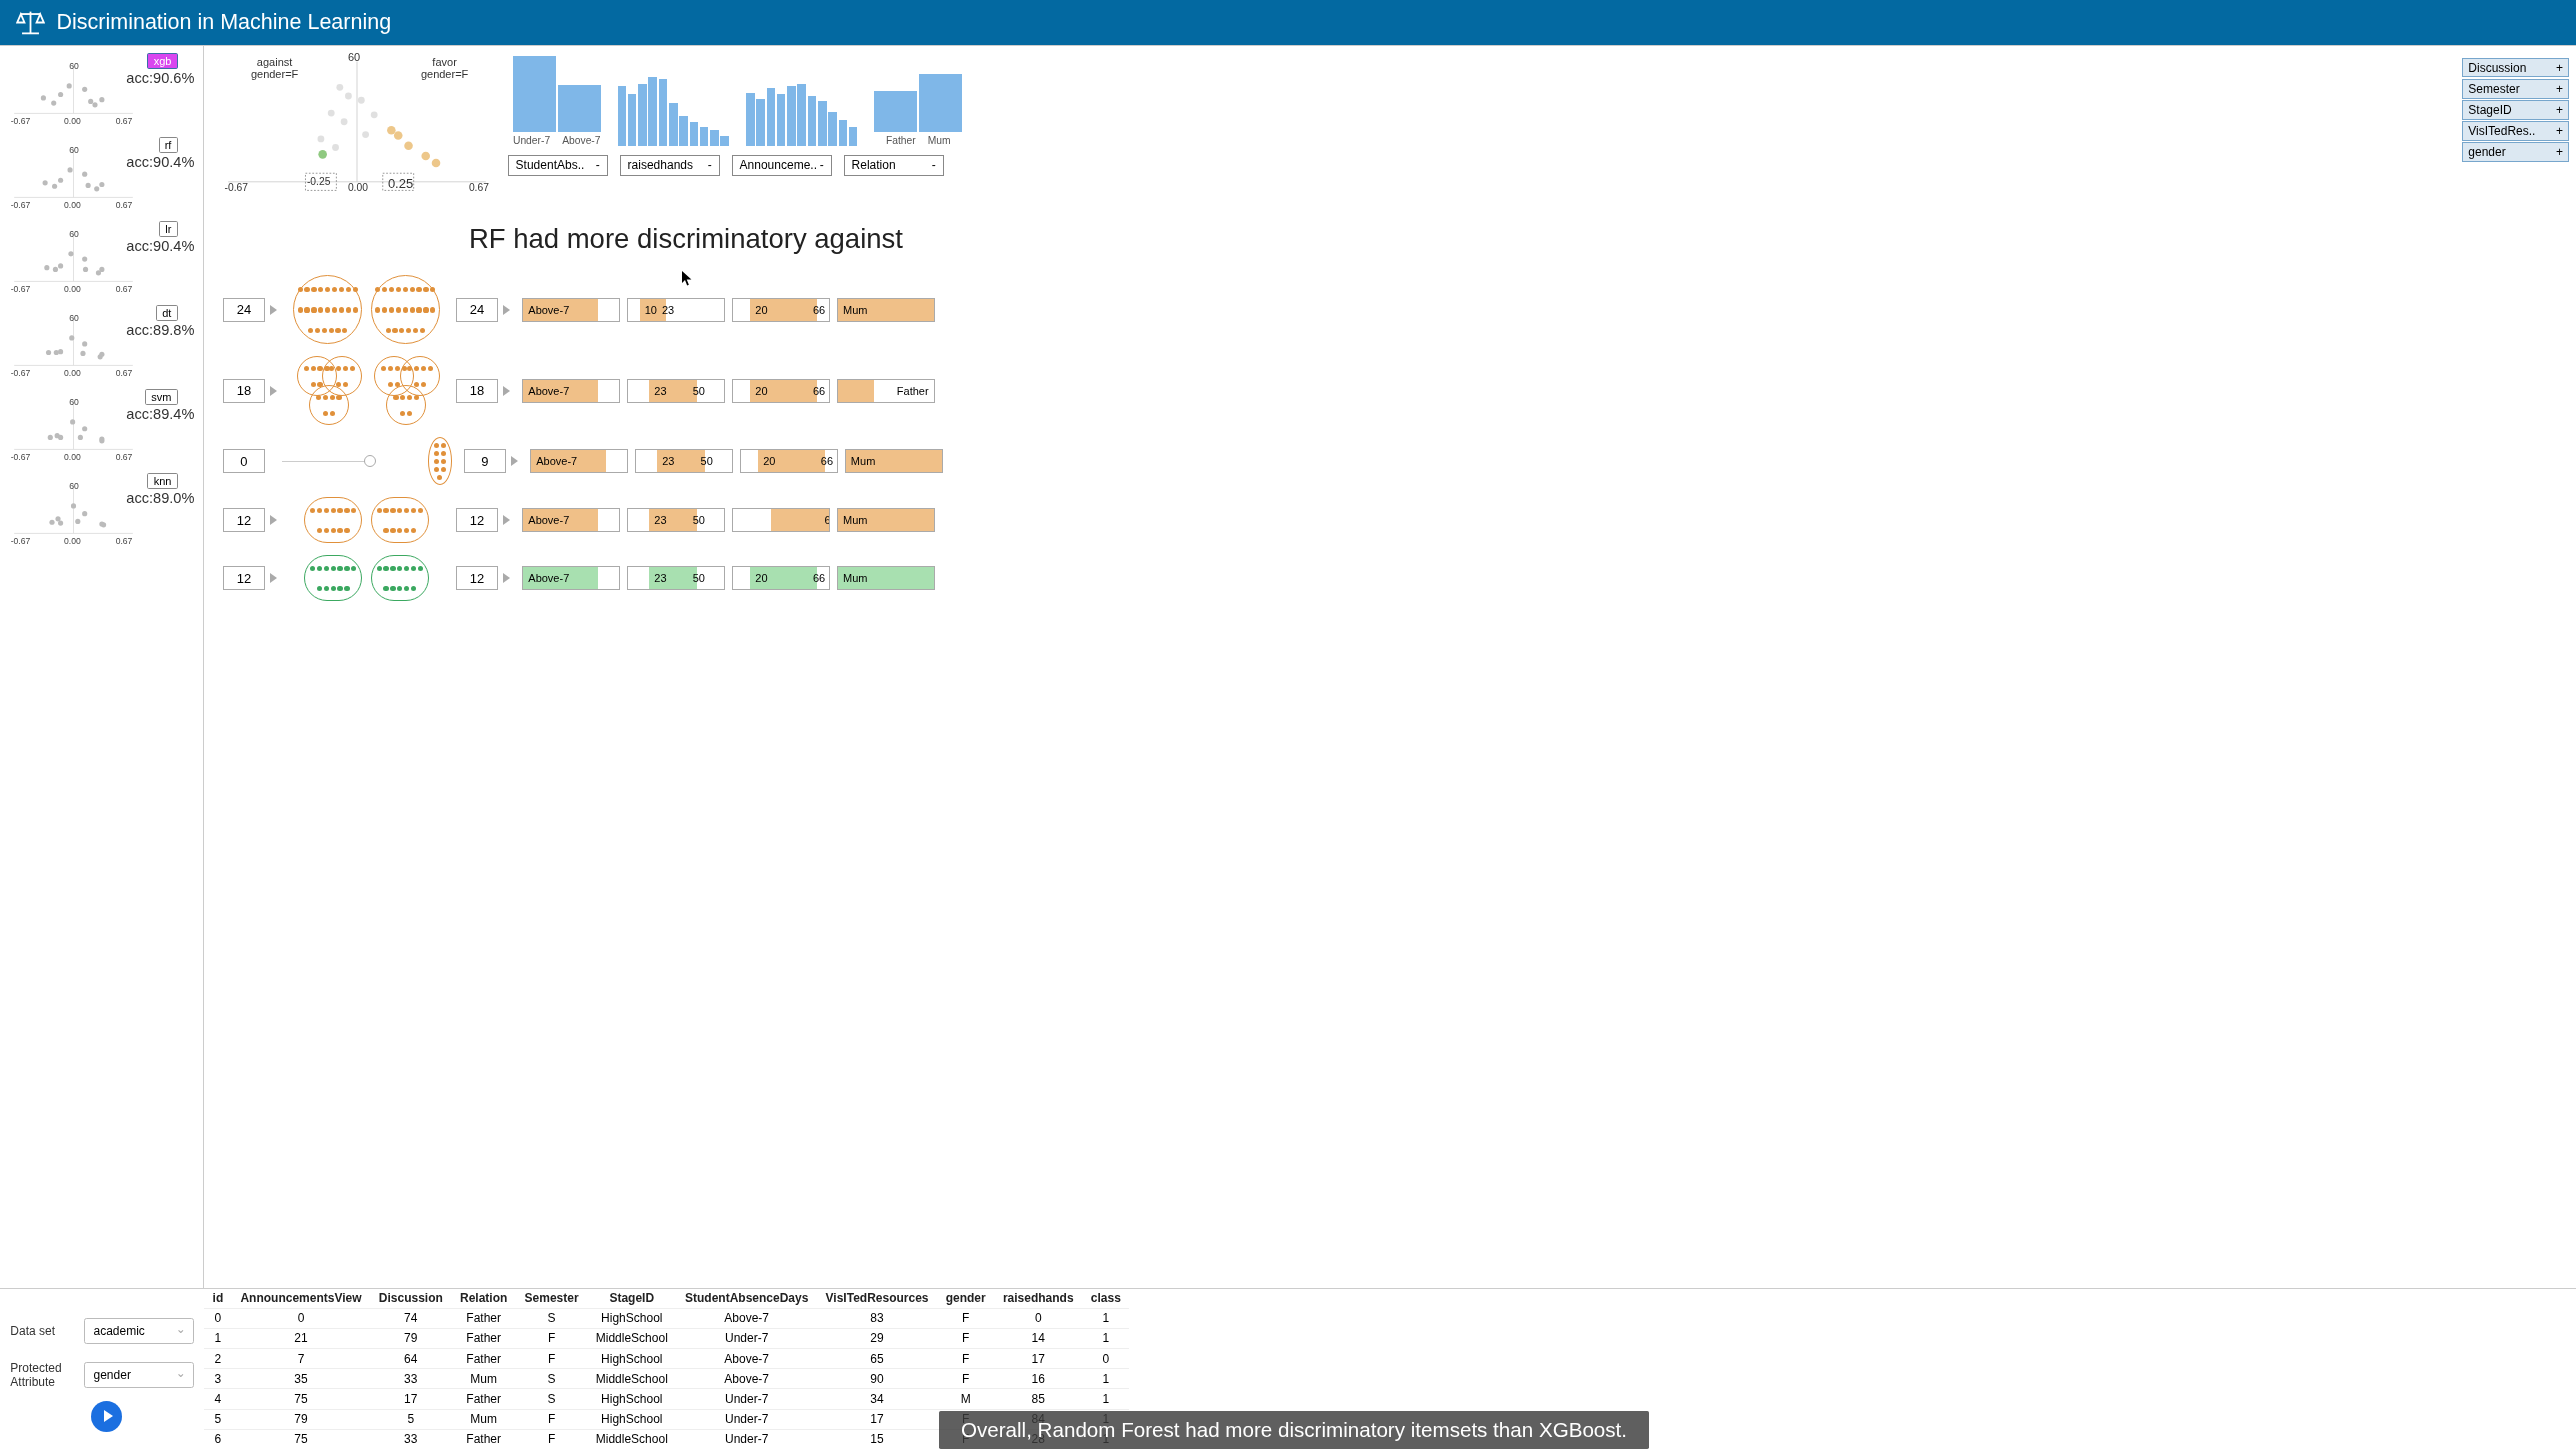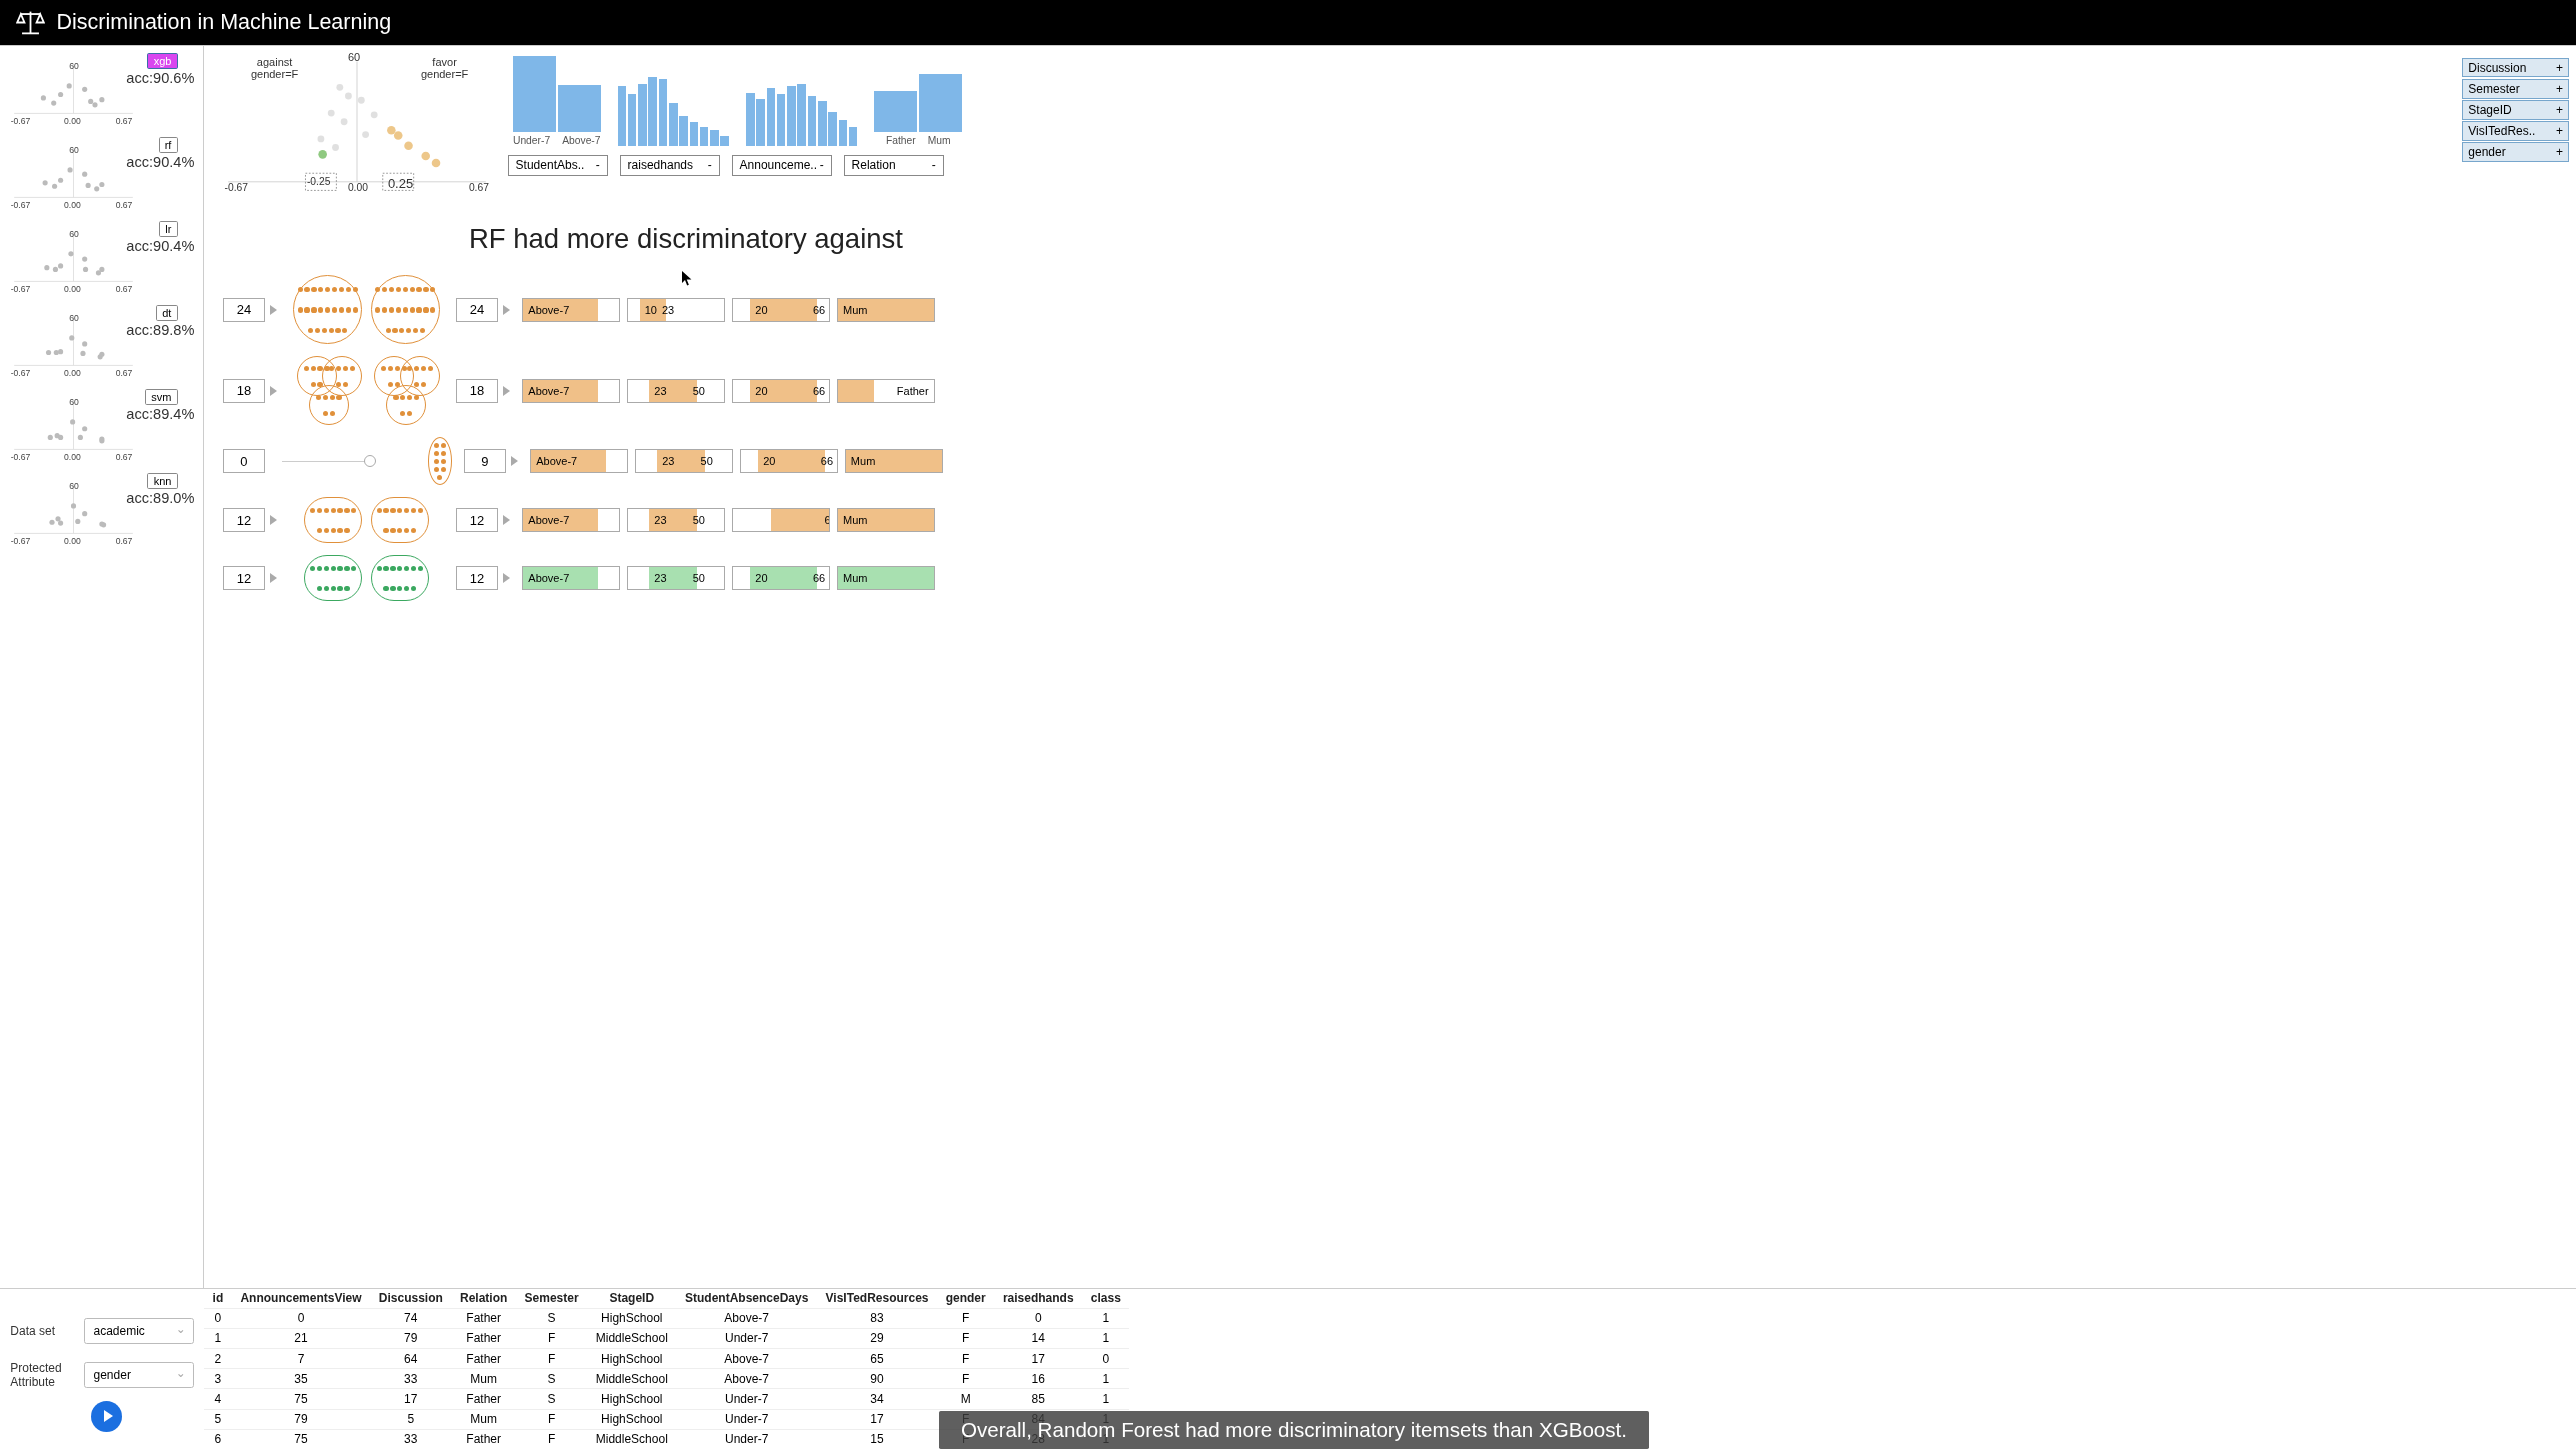--- a/index.html
+++ b/index.html
@@ -1,17 +1,17 @@
 <!DOCTYPE html>
 <html style="font-size:13.7px"><head>
 <meta charset="utf-8">
 <style>
   * { box-sizing: border-box; margin: 0; padding: 0; }
   body { font-family: -apple-system, Helvetica, Arial, sans-serif; background: #fff; overflow: hidden; }
-  .topbar { background: #000000; color: #fff; height: 45px; display: flex; align-items: center; padding: 0 15.5px; gap: 12px; }
+  .topbar { background: #0369a1; color: #fff; height: 45px; display: flex; align-items: center; padding: 0 15.5px; gap: 12px; }
   .topbar svg { width: 29px; height: 29px; }
   .title { font-size: 21.5px; font-weight: 300; }
   .workspace { display: flex; height: calc(100vh - 45px - 155px); border-top: 1.7px solid #ccc; }
   .models-col { width: 204px; border-right: 1.7px solid #ccc; padding: 5.2px 3.4px; overflow: hidden; }
   .model-block { position: relative; height: 84px; }
   .model-tag { display:inline-block; border:0.9px solid #888; background:#fff; font-size:11px; padding:0.9px 5.2px; border-radius:1.7px; position:absolute; top:1.7px; right:22px;}
   .model-tag.sel{ background:#d946ef; color:#fff; border-color:#3a6ea8;}
   .model-acc { position:absolute; top:19px; right:5.2px; font-size:14.6px; color:#333;}
   .mini-axis { position:absolute; left:5.2px; top:8.6px; width:129px; height:69px;}
   .tick {font-size:10px; fill:#444;}

